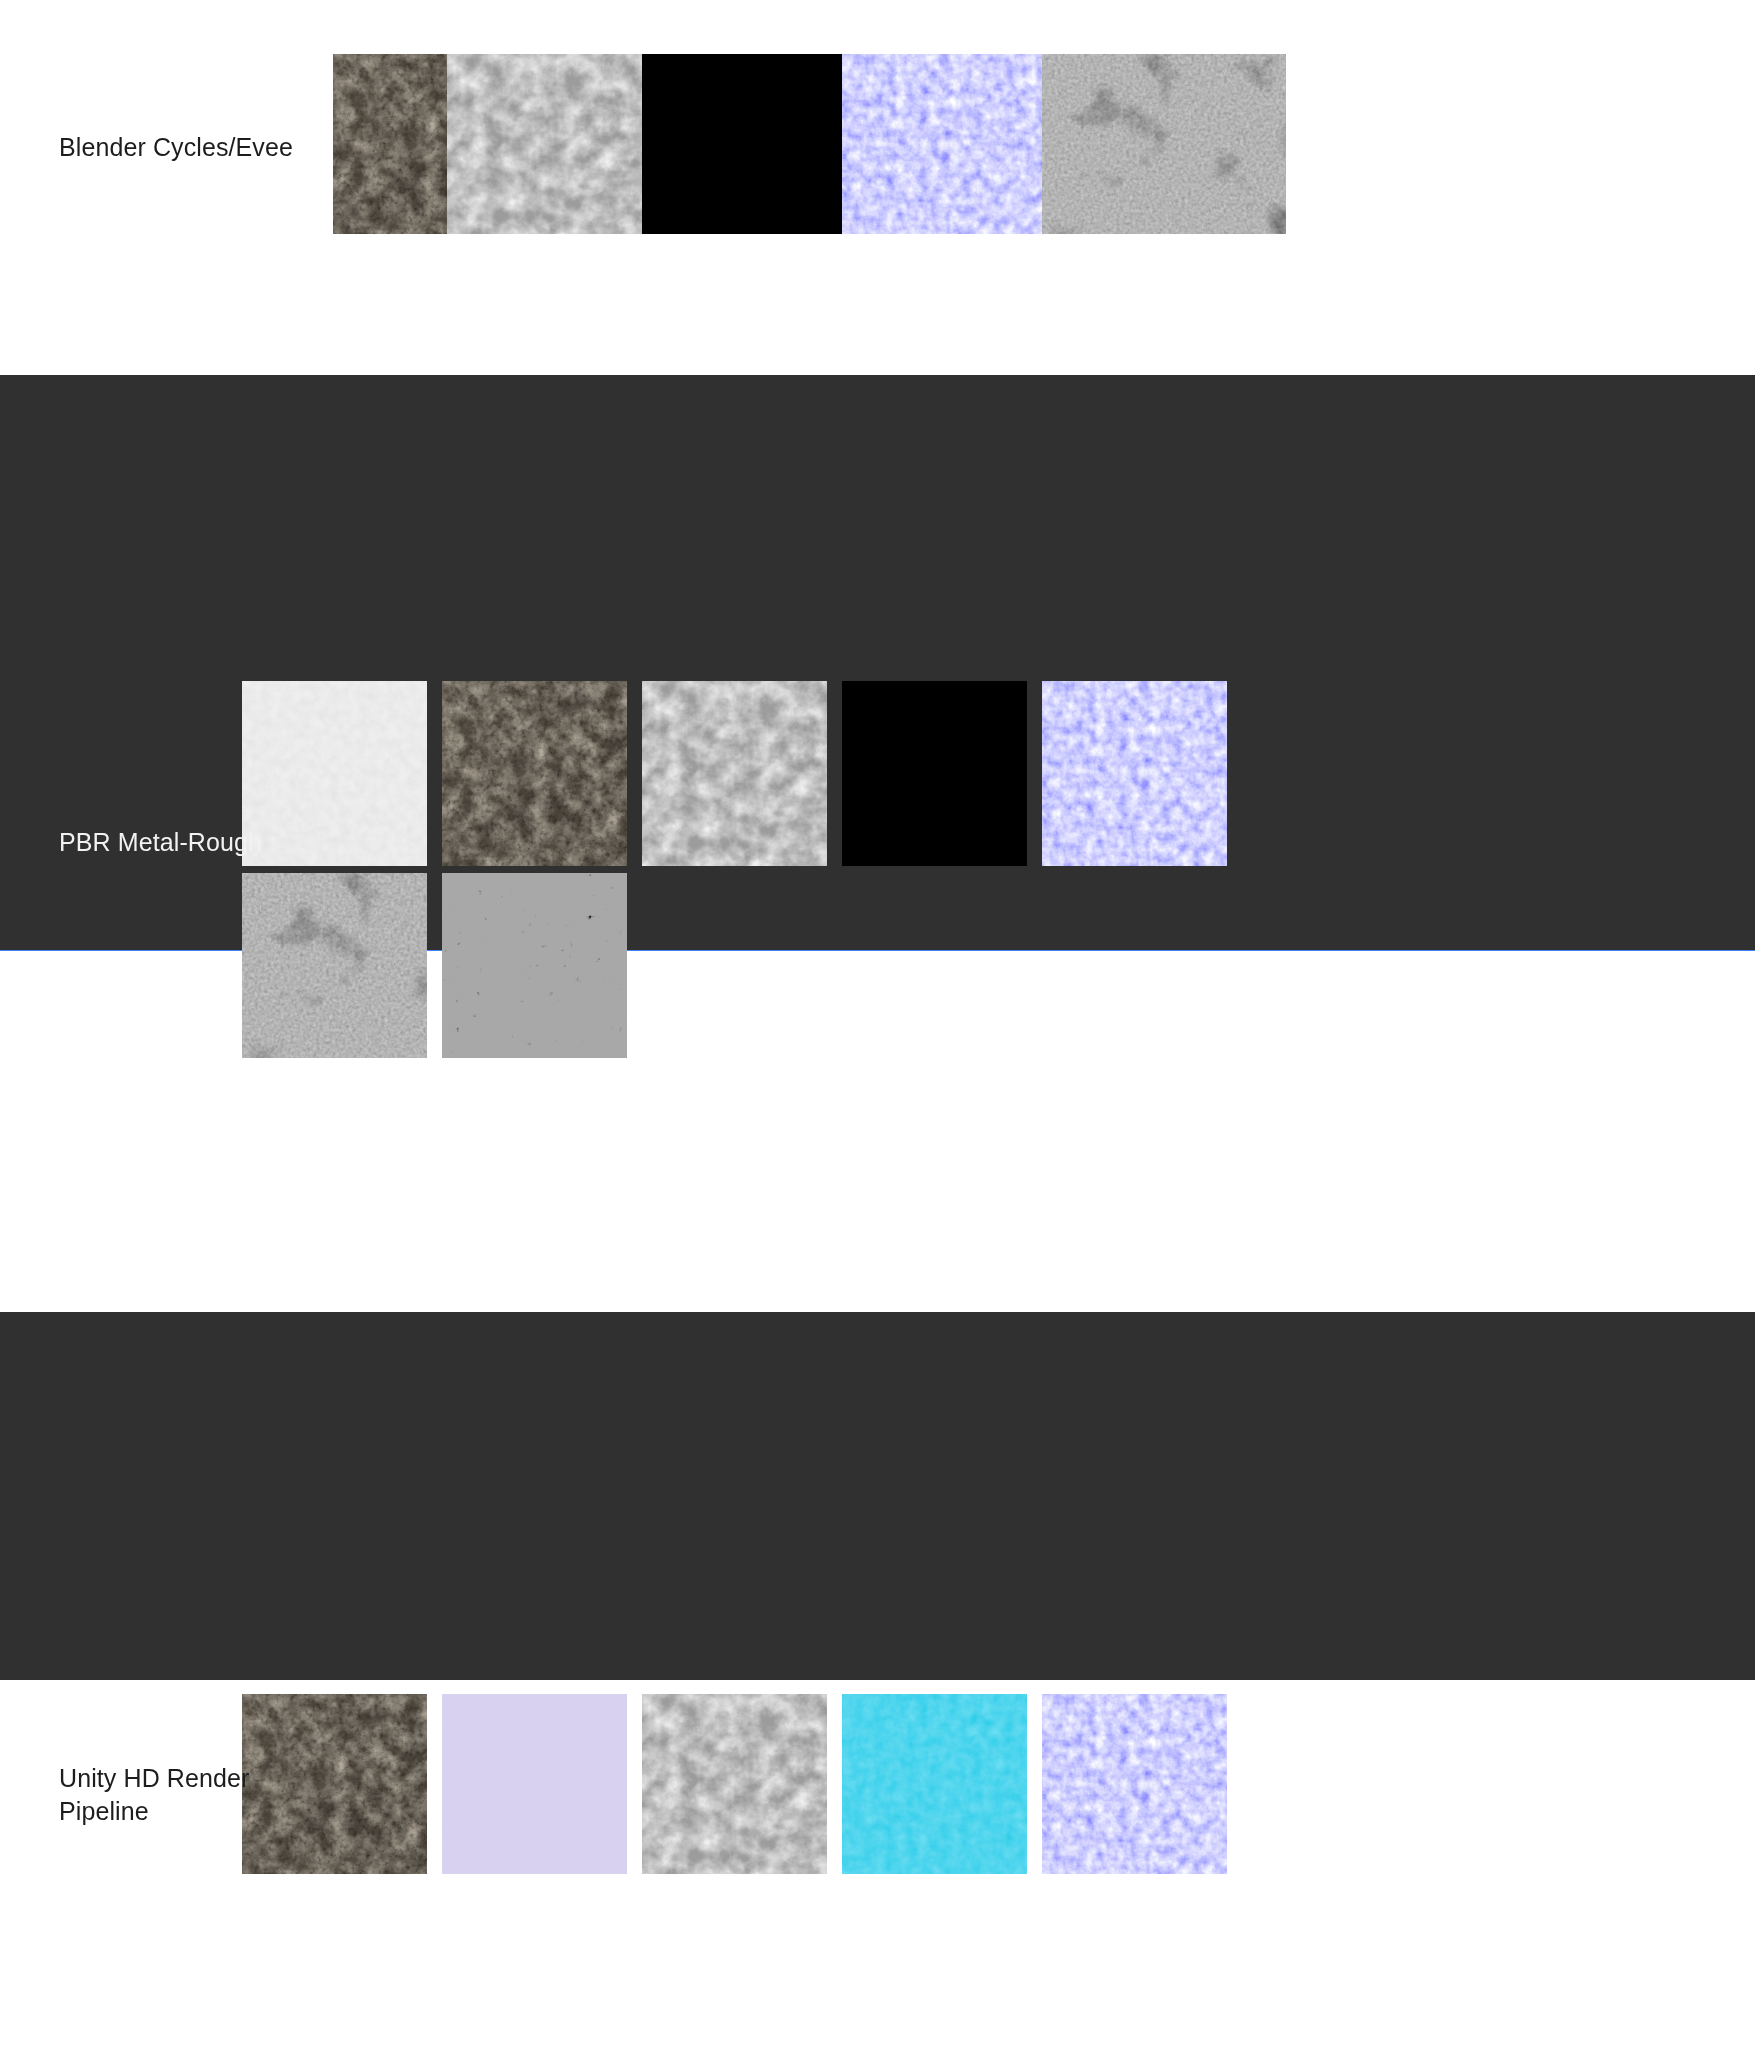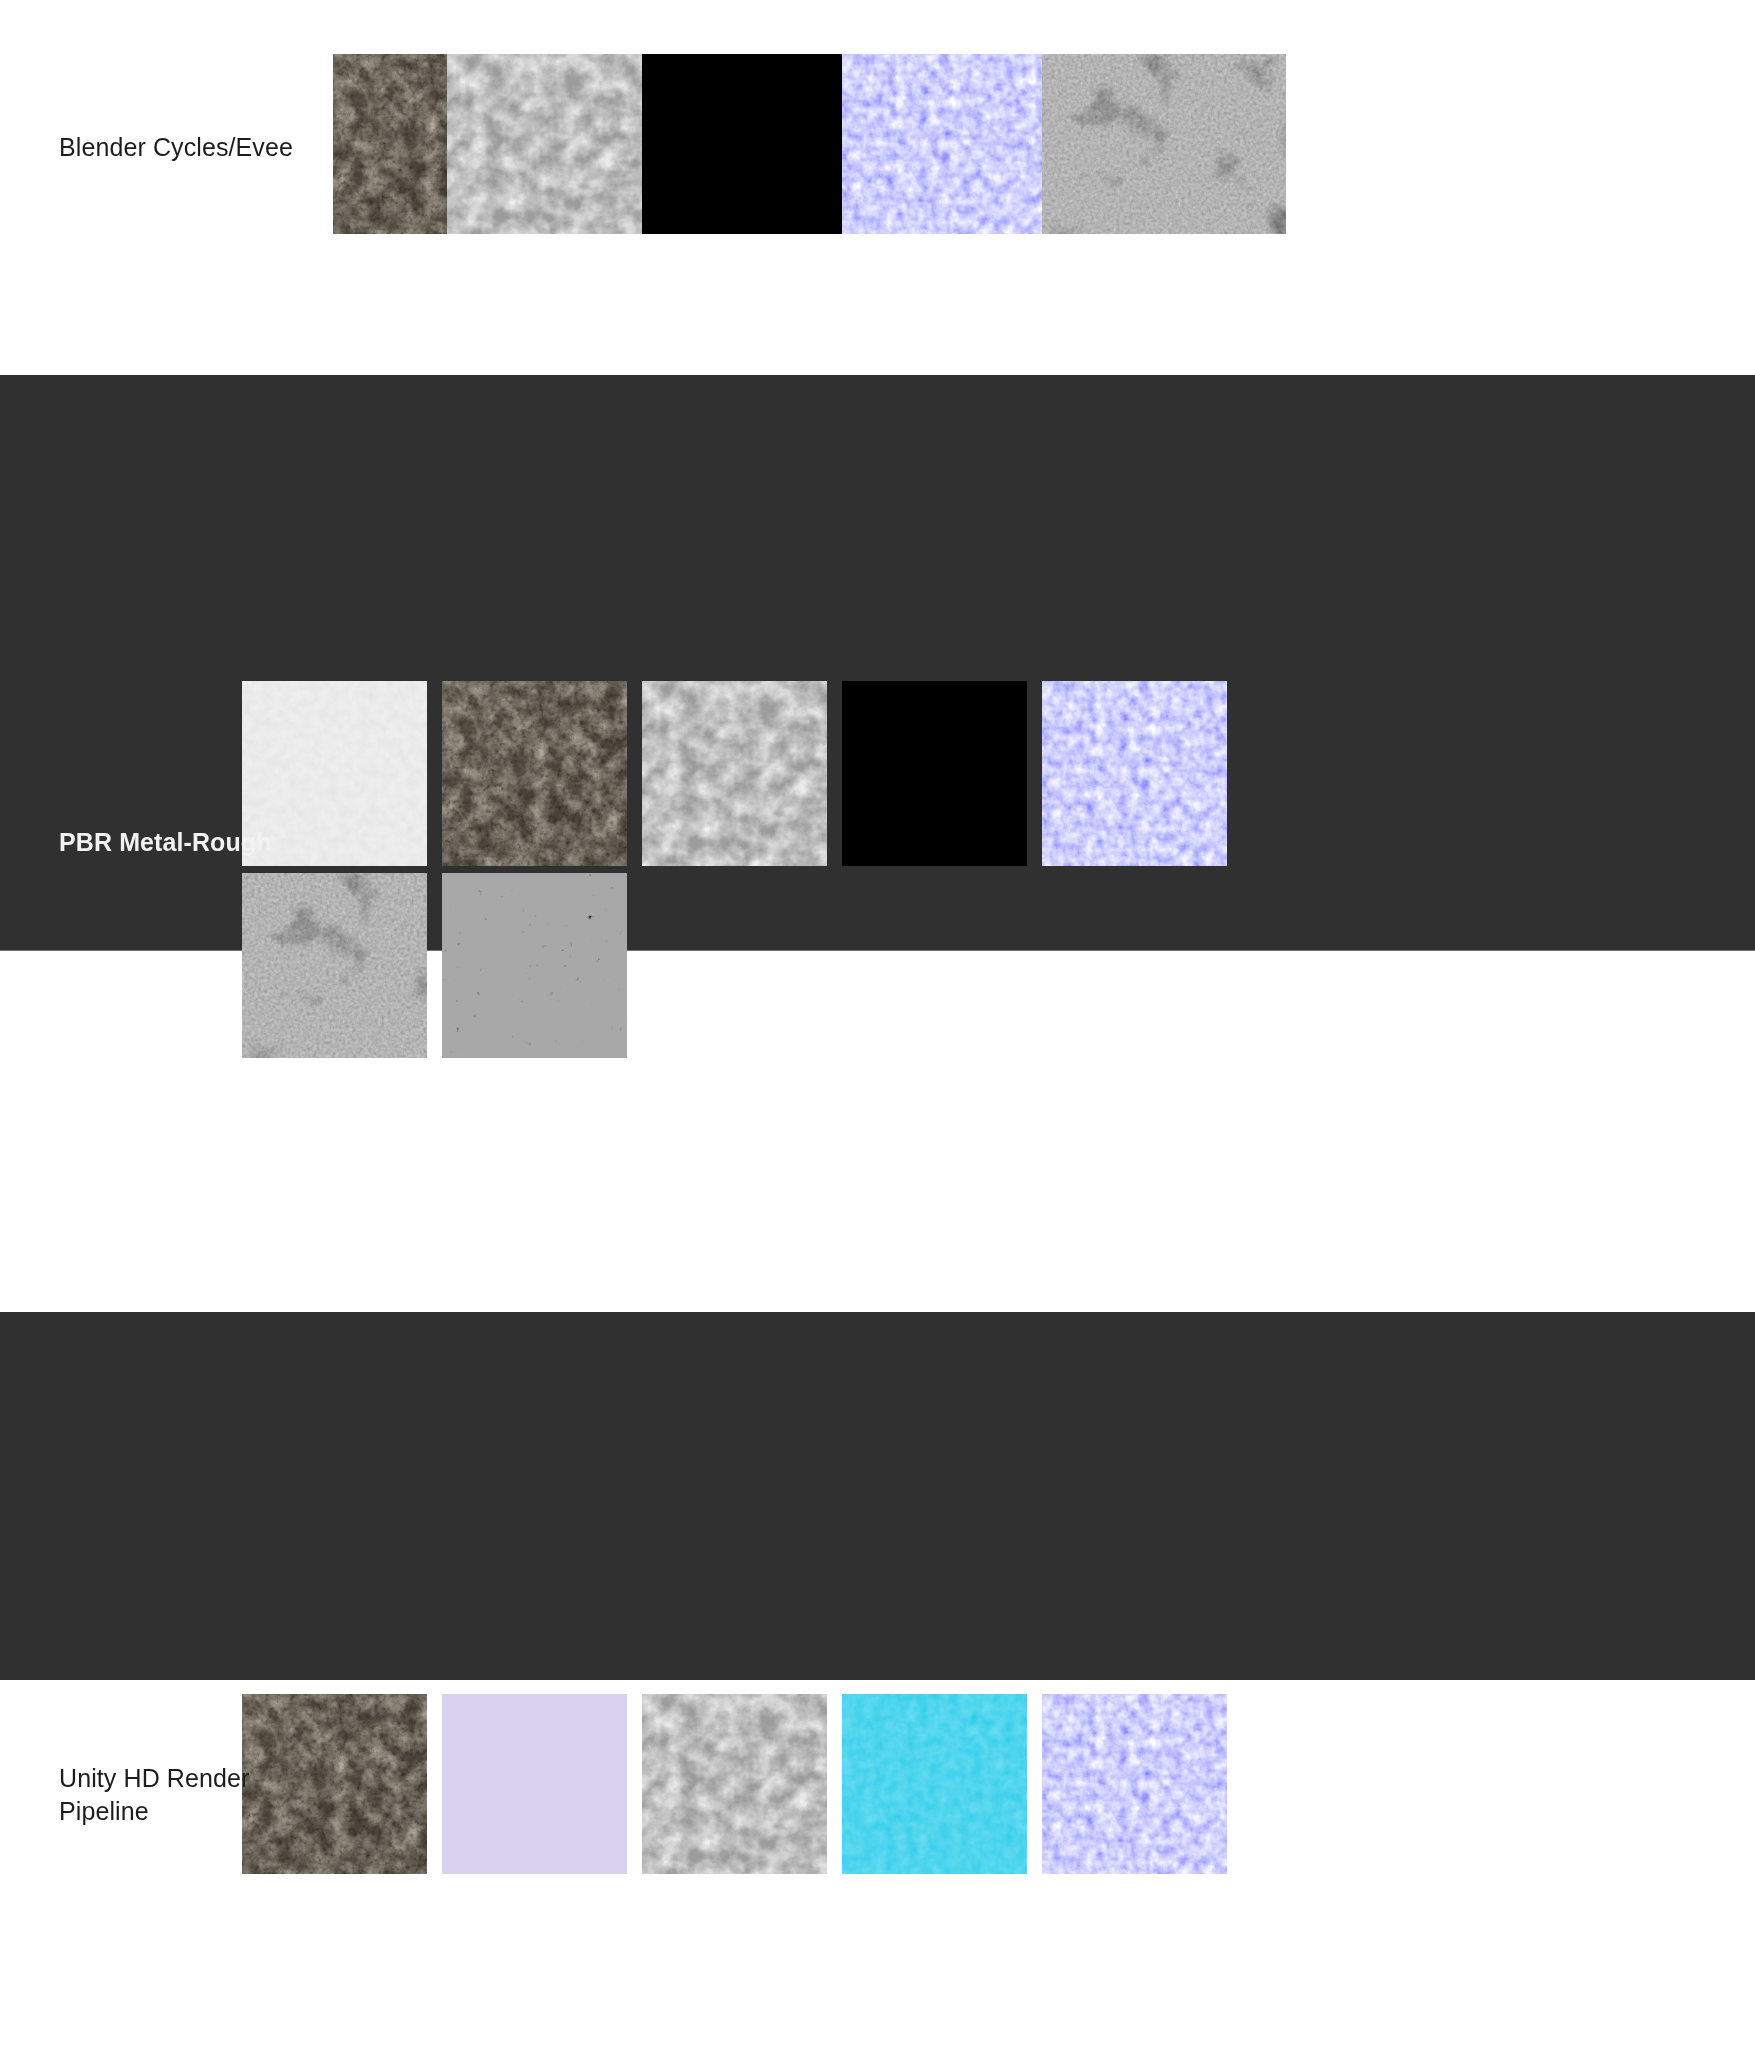--- a/index.html
+++ b/index.html
@@ -25,33 +25,33 @@
 
   .row-label {
     position: absolute;
     font-size: 25px;
     line-height: 1.30;
     letter-spacing: 0.1px;
     white-space: pre-line;
     font-family: "Liberation Sans", sans-serif;
   }
   .row-label.on-light { color: #1d1d1d; }
-  .row-label.on-dark  { color: #f2f2f2; font-weight: bold; }
+  .row-label.on-dark  { color: #f2f2f2; }
 
   .thumb {
     position: absolute;
     overflow: hidden;
     background: #808080;
   }
   .thumb svg { display: block; width: 100%; height: 100%; }
 </style>
 </head>
 <body>
 
-<div id="page" style="width: 1755px; height: 2069px; background: #737373;">
+<div id="page" style="width: 1755px; height: 2069px; background: #3b82f6;">
     <div class="band light" style="top: 0px; height: 375px;"></div>
     <div class="band dark" style="top: 375px; height: 575px; background: rgb(48, 48, 48);"></div>
     <div class="band light" style="top: 951px; height: 361px;"></div>
     <div class="band dark" style="top: 1312px; height: 369px; background: rgb(48, 48, 48);"></div>
     <div class="band light" style="top: 1680px; height: 388px;"></div>
     <div class="thumb" style="left: 333px; top: 54px; width: 244px; height: 180px; background: rgb(95, 86, 75);">
       <svg viewBox="0 0 250 185" preserveAspectRatio="none">
         <rect x="0" y="0" width="250" height="185" fill="#5f564b"></rect>
         <rect x="-6" y="-6" width="262" height="197" filter="url(#f-albedo)"></rect>
         <rect x="-6" y="-6" width="262" height="197" filter="url(#f-albedo-fine)" opacity="0.5"></rect>

